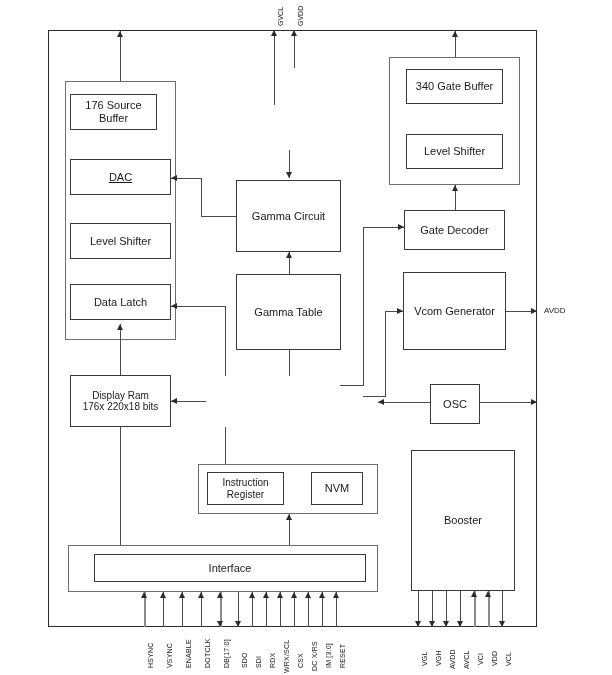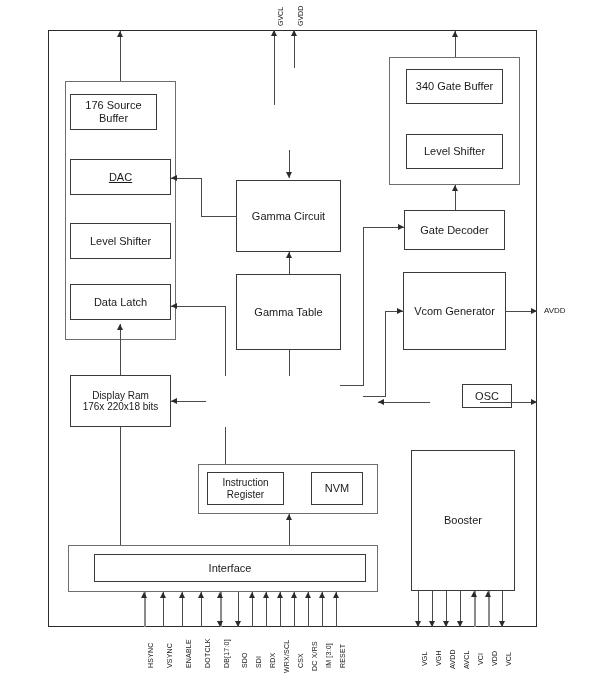--- a/index.html
+++ b/index.html
@@ -104,21 +104,21 @@
   </div>
 
   <div class="box" style="left:403px;top:272px;width:103px;height:78px;">
     <span class="lbl">Vcom Generator</span>
   </div>
 
   <div class="w wh" style="left:506px;top:311px;width:31px;height:1px;"></div>
   <div class="ar rt" style="left:531px;top:307.5px;"></div>
   <div class="sidelbl" style="left:544px;top:306px;">AVDD</div>
 
-  <div class="box" style="left:430px;top:384px;width:50px;height:24px;margin-left:32px;">
+  <div class="box" style="left:430px;top:384px;width:50px;height:40px;">
     <span class="lbl">OSC</span>
   </div>
   <div class="w wh" style="left:480px;top:402px;width:57px;height:1px;"></div>
   <div class="ar rt" style="left:531px;top:398.5px;"></div>
 
   <div class="w wh" style="left:378px;top:402px;width:52px;height:1px;"></div>
   <div class="ar lt" style="left:378px;top:398.5px;"></div>
 
   <div class="w wv" style="left:363px;top:227px;width:1px;height:158px;"></div>
   <div class="w wh" style="left:363px;top:227px;width:41px;height:1px;"></div>

